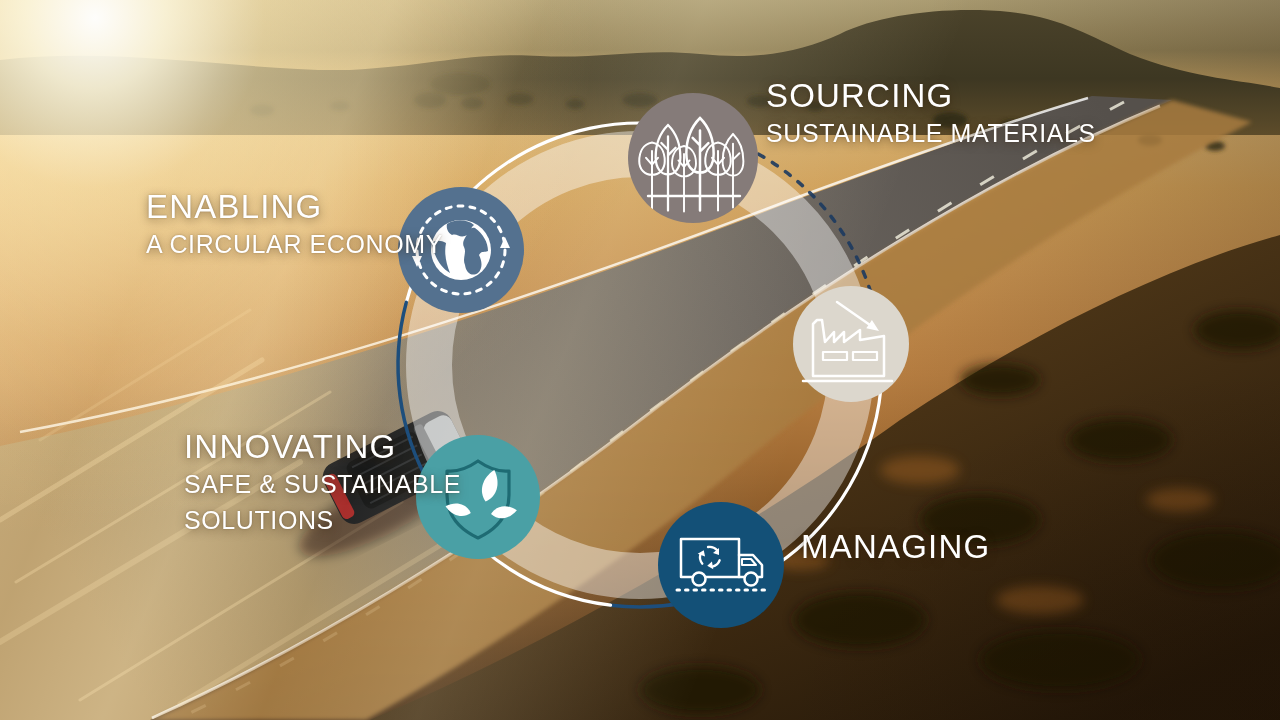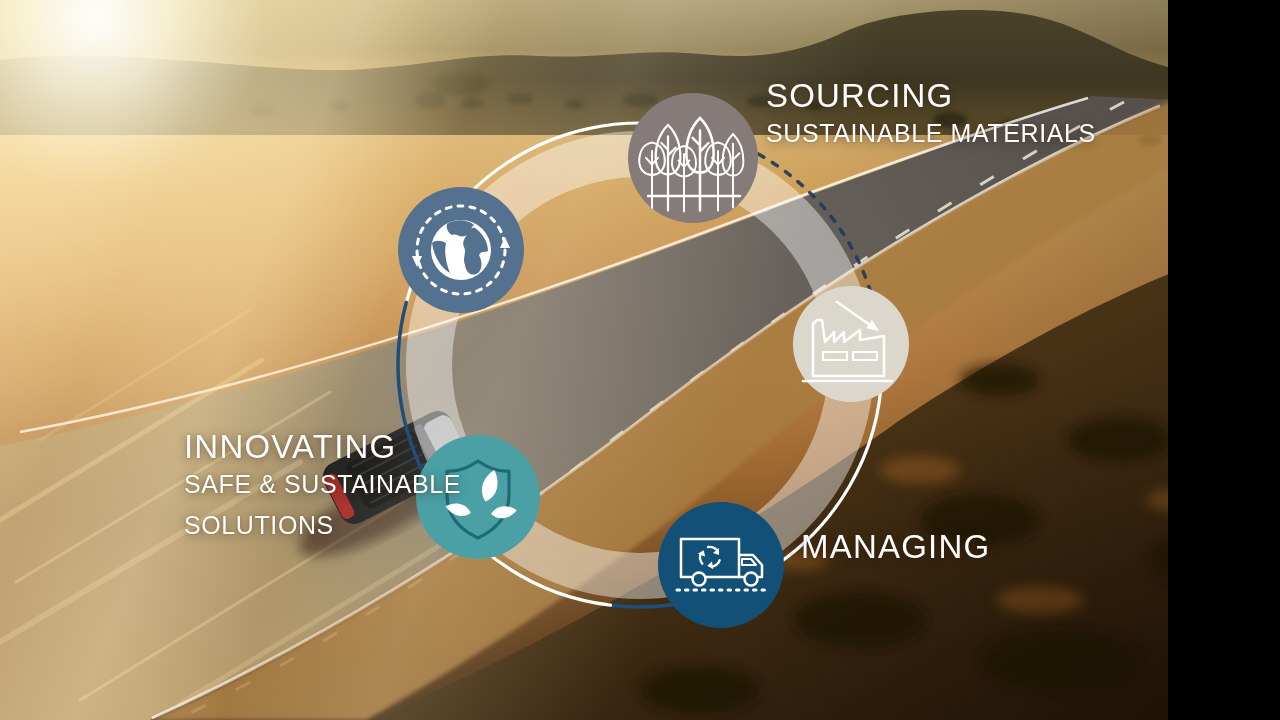--- a/index.html
+++ b/index.html
@@ -1,16 +1,16 @@
 <!DOCTYPE html>
 <html><head>
 <meta charset="utf-8">
 <style>
   html,body{margin:0;padding:0;background:#000;}
-  #stage{position:relative;width:1168px;height:720px;overflow:hidden;
+  #stage{position:relative;width:1280px;height:720px;overflow:hidden;
          font-family:"Liberation Sans",sans-serif;}
 
   
   #photo{position:absolute;inset:0;
     background:
       linear-gradient(100deg, rgba(255,222,165,.28) 0%, rgba(255,222,165,0) 34%, rgba(30,16,4,0) 66%, rgba(30,16,4,.28) 100%),
       linear-gradient(180deg,
         #a99a70 0%, #8f7f55 7%, #c7a362 13%, #d2ab6a 18%,
         #cf9f58 26%, #c69150 38%, #b87f42 52%, #a06a32 64%,
         #7c4f22 78%, #5a3817 90%, #402711 100%);
@@ -250,25 +250,29 @@
         <path d="M -44,27 L 46,27" stroke-width="3" stroke-dasharray="2.5 6"></path>
       </g>
     </g>
   </svg>
 
   <div class="label" style="left:766px;top:79px;">
     <h2>SOURCING</h2>
     <p>SUSTAINABLE MATERIALS</p>
   </div>
 
+  <div class="label" style="left:146px;top:190px;">
+    <h2>ENABLING</h2>
+    <p>A CIRCULAR ECONOMY</p>
+  </div>
 
 
   <div class="label" style="left:184px;top:430px;">
     <h2>INNOVATING</h2>
-    <p style="margin-bottom:11px;">SAFE &amp; SUSTAINABLE</p>
-    <p style="margin-top:0;">SOLUTIONS</p>
+    <p style="margin-bottom:0;">SAFE &amp; SUSTAINABLE</p>
+    <p style="margin-top:6px;">SOLUTIONS</p>
   </div>
 
   <div class="label" style="left:801px;top:530px;">
     <h2>MANAGING</h2>
   </div>
 
 </div>
 
 </body></html>

